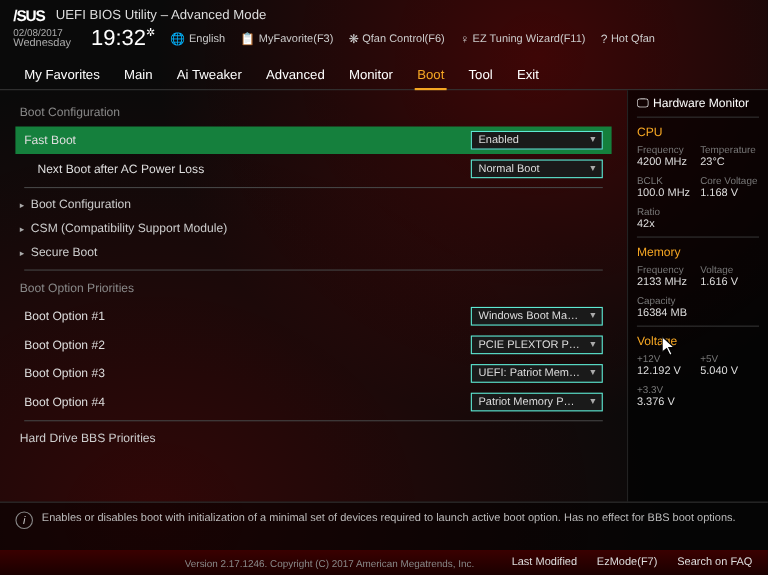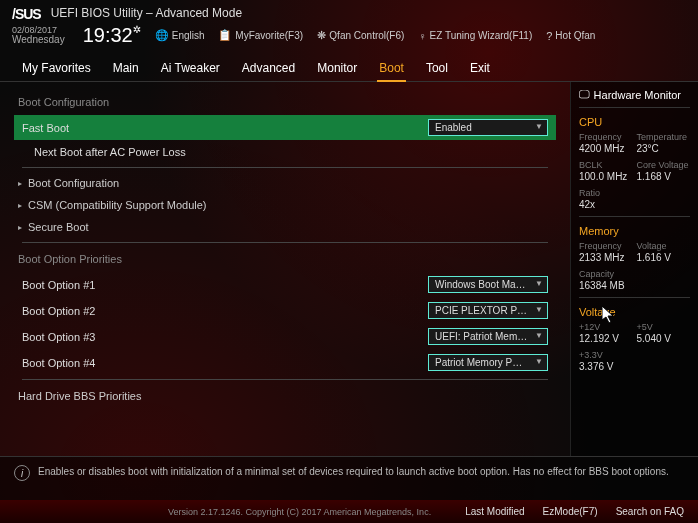--- a/index.html
+++ b/index.html
@@ -119,20 +119,21 @@
 
   <div class="main">
     <div class="content">
       <div class="section-label">Boot Configuration</div>
       <div class="row selected">
         <span class="row-label">Fast Boot</span>
         <div class="dropdown">Enabled</div>
       </div>
       <div class="row indent">
         <span class="row-label">Next Boot after AC Power Loss</span>
+        <div class="dropdown">Normal Boot</div>
       </div>
       <div class="divider"></div>
       <div class="expand-row">
           <span class="chevron">▸</span>
           <span>Boot Configuration</span>
         </div>
       <div class="expand-row">
           <span class="chevron">▸</span>
           <span>CSM (Compatibility Support Module)</span>
         </div>

